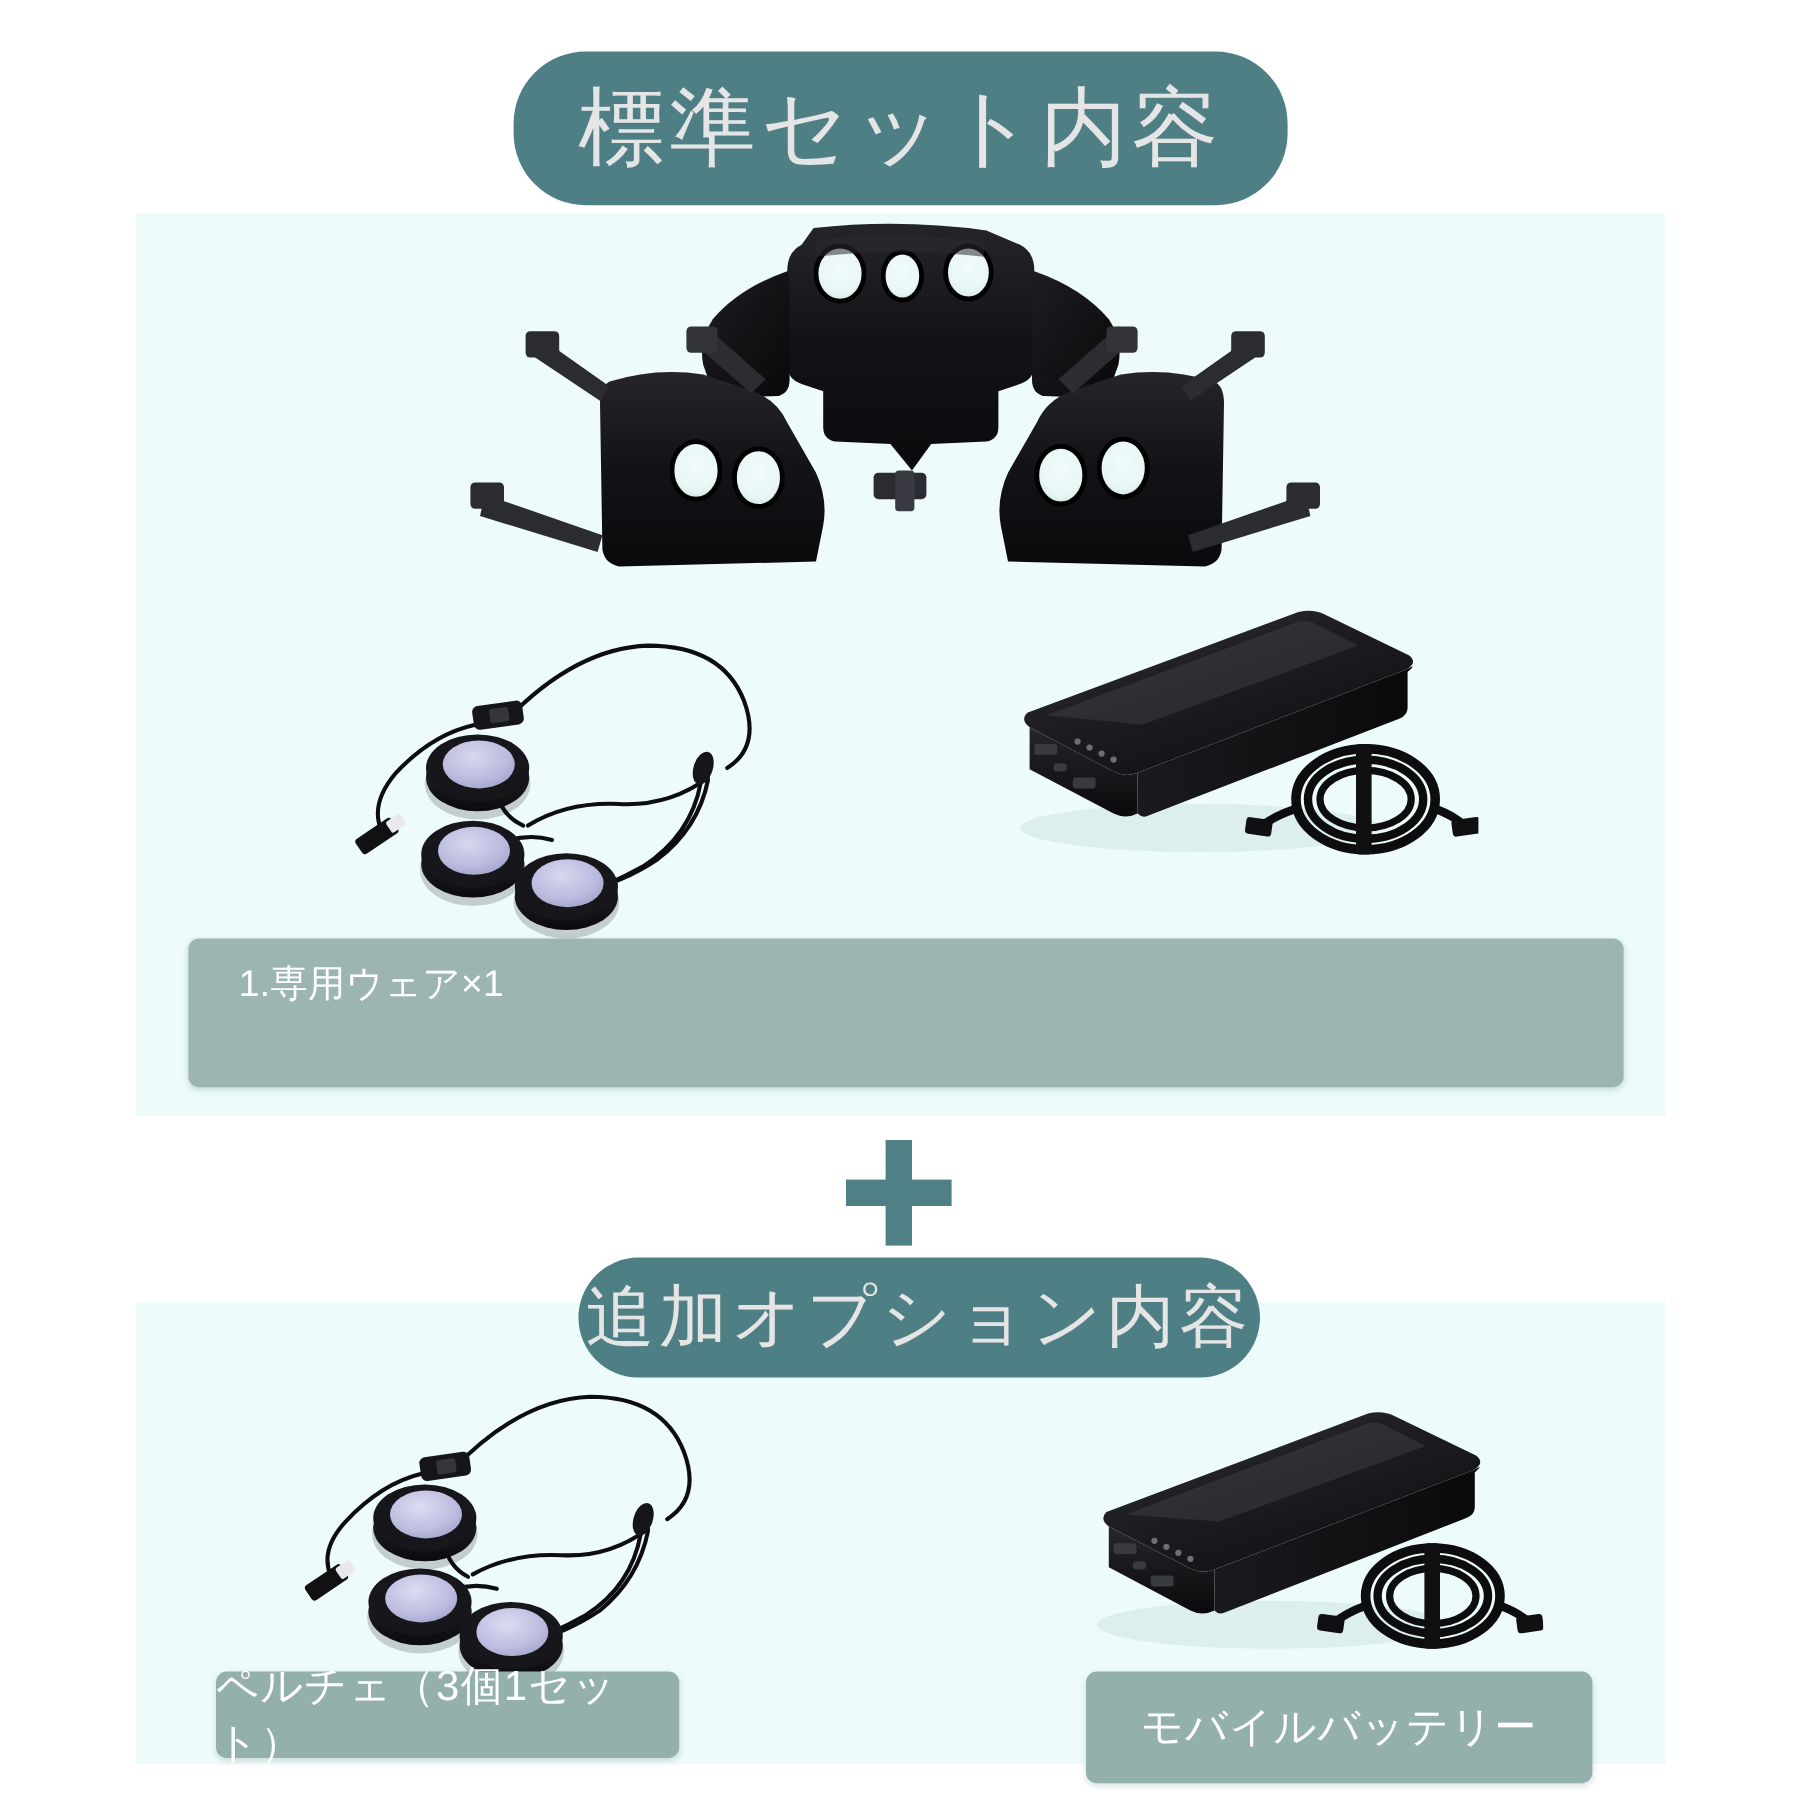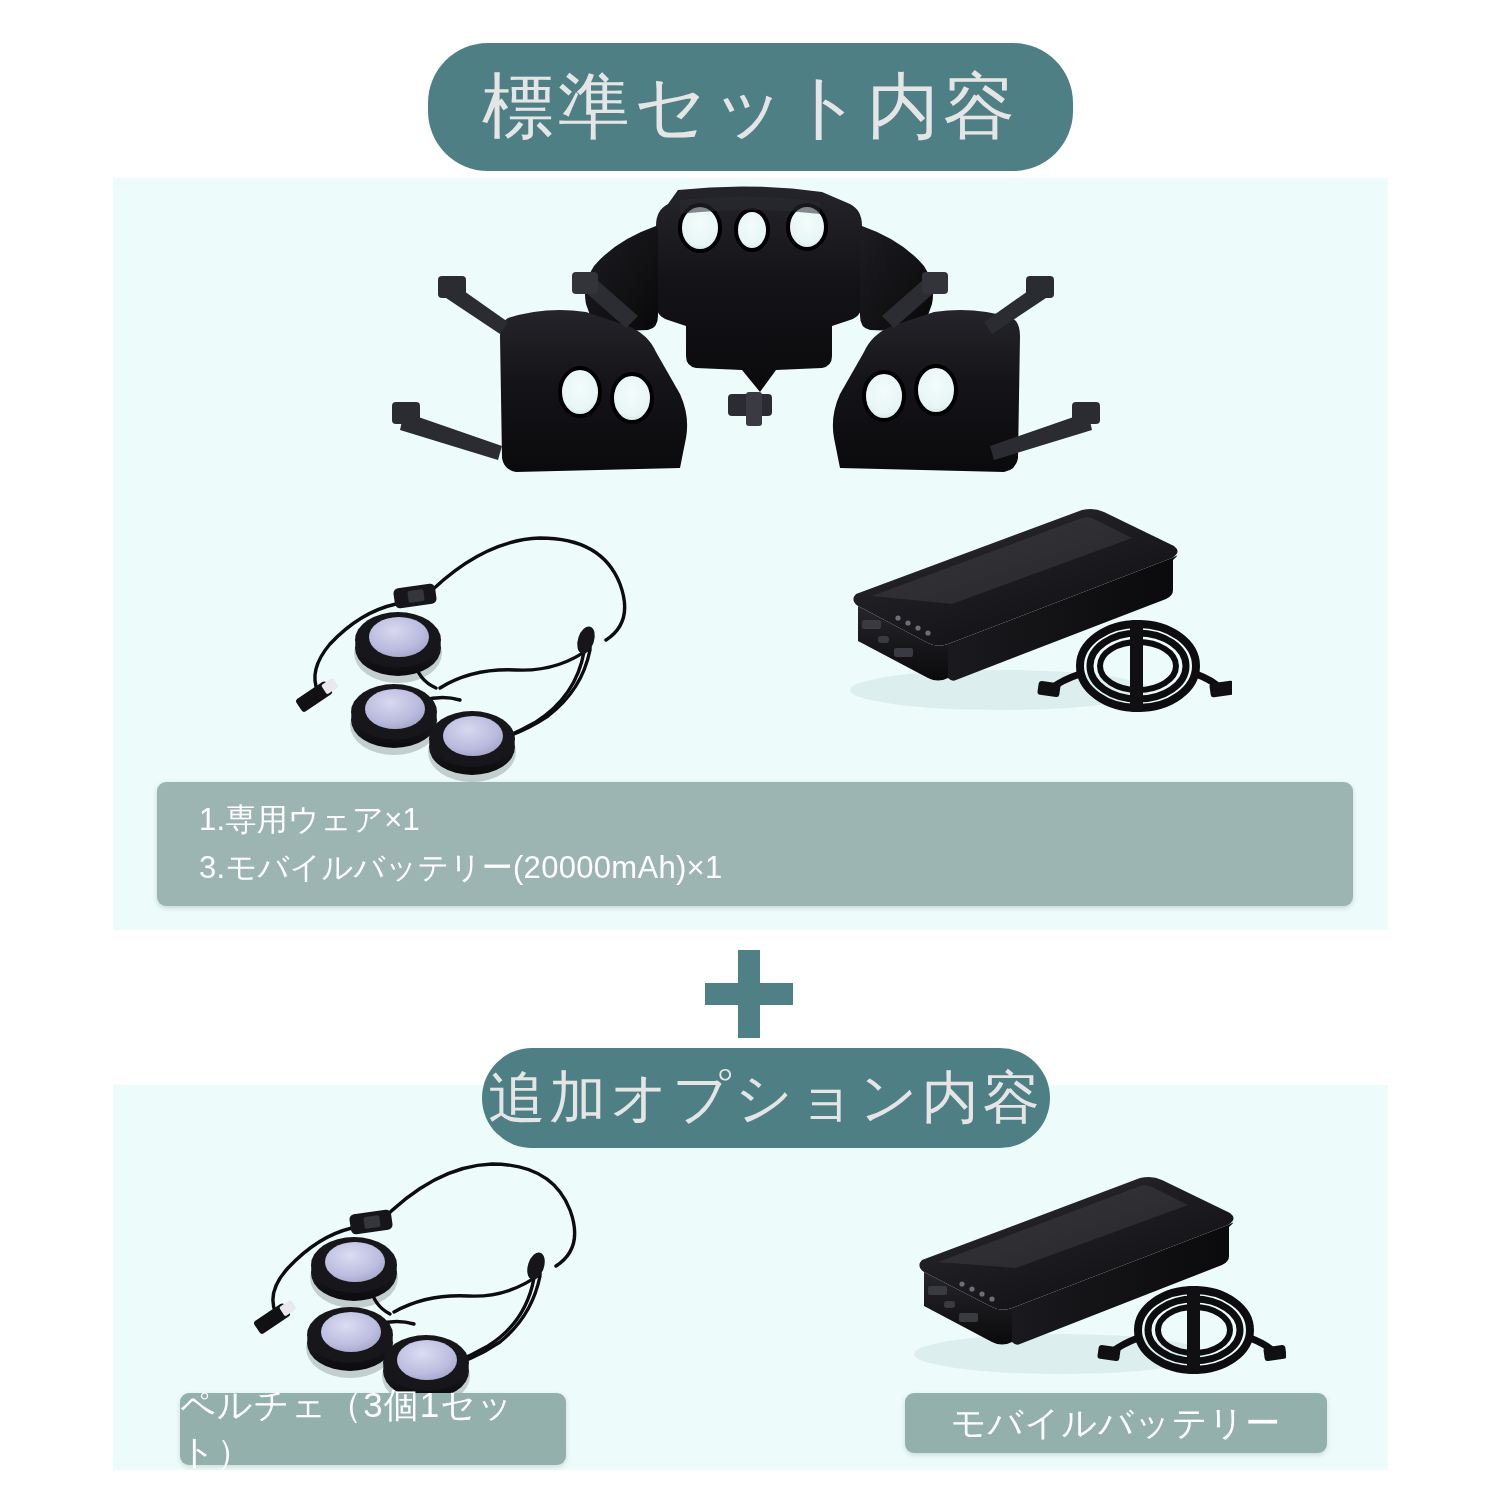--- a/index.html
+++ b/index.html
@@ -117,21 +117,21 @@
     box-shadow: 0 2px 5px rgba(60,90,90,0.2);
     display: flex;
     align-items: center;
     justify-content: center;
     color: #ffffff;
     font-size: 35px;
     letter-spacing: 1px;
     z-index: 4;
   }
   .caption-peltier { left: 180px;  top: 1393px; width: 386px; height: 72px; }
-  .caption-battery { left: 905px;  top: 1393px; width: 422px; height: 60px; }
+  .caption-battery { left: 905px;  top: 1393px; width: 422px; height: 93px; }
 
   
   .art { position: absolute; z-index: 2; }
 
   
   .vest { left: 380px; top: 180px; width: 740px; height: 340px; }
   .vest svg { display: block; }
 
   
   .peltier-main { left: 290px; top: 520px; width: 360px; height: 262px; }
@@ -336,21 +336,20 @@
     <rect x="206" y="184" width="22" height="14" rx="3" fill="#101013" transform="rotate(8 217 191)"></rect>
     <rect x="378" y="184" width="24" height="14" rx="3" fill="#101013" transform="rotate(-8 390 191)"></rect>
   </svg>
 </div>
 
 <div class="item-list-box">
   <div class="item-row">
     <span class="item-cell col-left">1.専用ウェア×1</span>
   </div>
   <div class="item-row">
-    <span class="item-cell col-left">3.モバイルバッテリー(20000mAh)×1</span>
   </div>
 </div>
 
 <div class="plus-separator">
   <div class="bar-h"></div>
   <div class="bar-v"></div>
 </div>
 
 <div class="section-option"></div>
 

